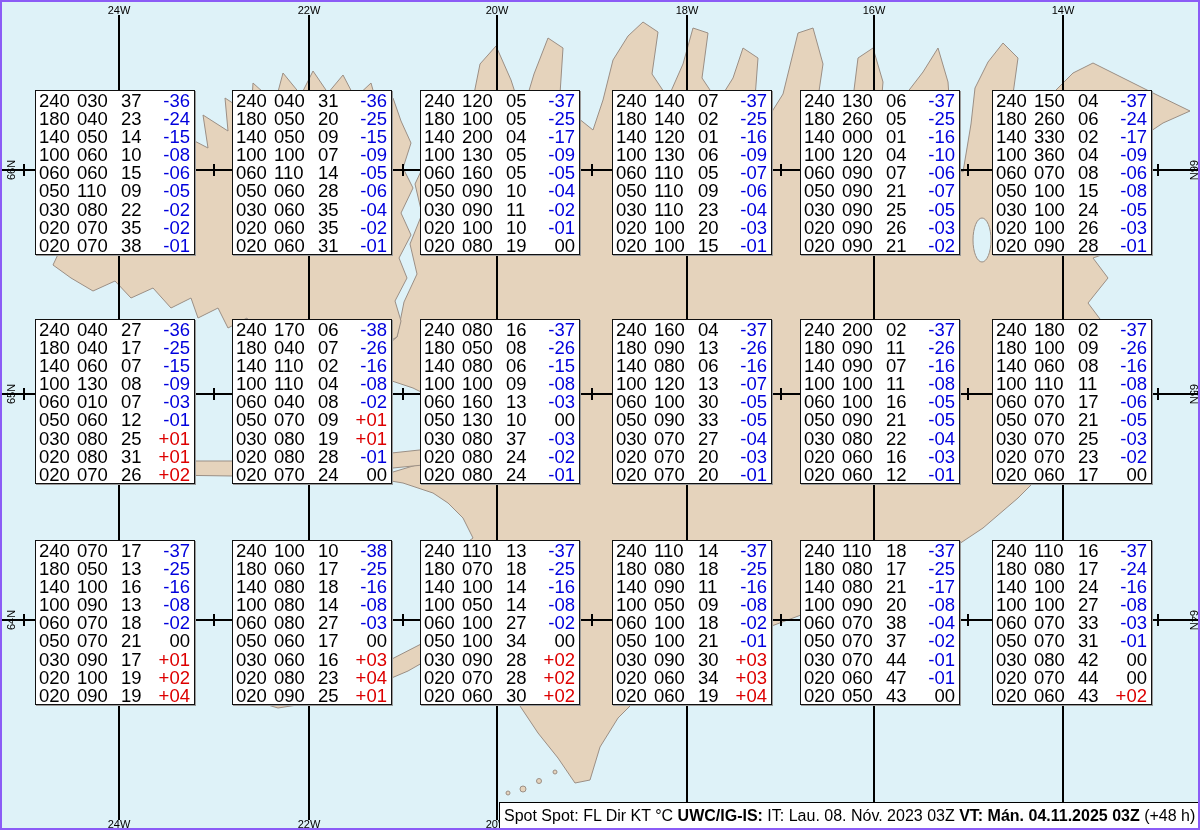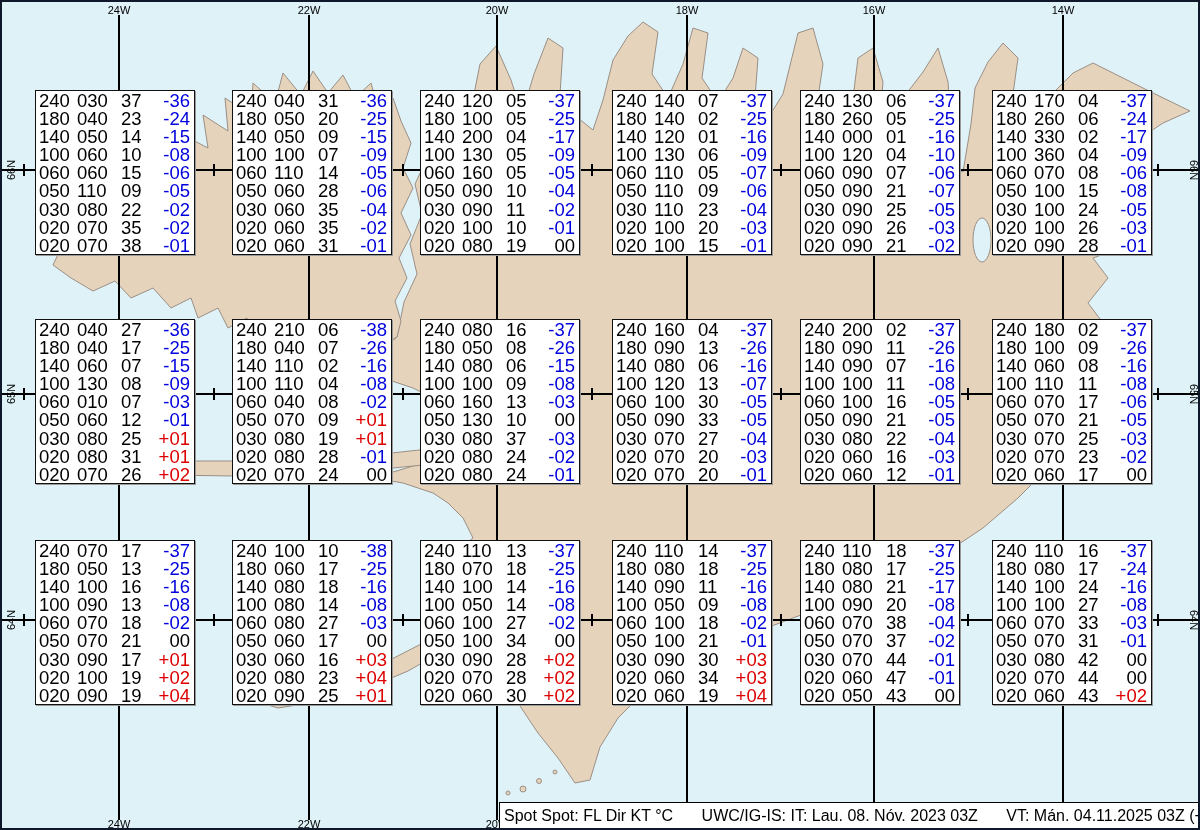--- a/index.html
+++ b/index.html
@@ -1,18 +1,18 @@
 <!DOCTYPE html>
 <html><head>
 <meta charset="utf-8">
 <style>
   html,body{margin:0;padding:0;}
   body{font-family:"Liberation Sans","DejaVu Sans",sans-serif;}
   #stage{position:relative;width:1200px;height:830px;background:#def2f8;overflow:hidden;
-         box-sizing:border-box;border:2px solid #0f172a;}
+         box-sizing:border-box;border:2px solid #8b5cf6;}
   #map-svg{position:absolute;left:0;top:0;width:1200px;height:830px;}
   #graticule-layer{position:absolute;left:0;top:0;width:1200px;height:830px;}
   .meridian{position:absolute;width:2px;background:#000;}
   .parallel{position:absolute;height:2px;left:0;width:1200px;background:#000;}
   .gtick{position:absolute;width:2px;height:12px;background:#000;}
   .lon-label{position:absolute;transform:translateX(-50%);font-size:11px;color:#000;line-height:12px;}
   .lat-label{position:absolute;font-size:11px;color:#000;line-height:11px;transform:translate(-50%,-50%) rotate(-90deg);}
   .lat-label.right{transform:translate(-50%,-50%) rotate(90deg);}
   .spotbox{position:absolute;width:160px;height:165px;background:#fff;border:1px solid #111;
            box-sizing:border-box;padding:1px 0 0 3px;box-shadow:1px 1px 0 #9a9a9a;}
@@ -20,21 +20,21 @@
   .c-fl{width:38px;}
   .c-dir{width:44px;}
   .c-kt{width:31px;}
   .c-tmp{flex:1;text-align:right;padding-right:4px;}
   .t-neg{color:#0000dd;}
   .t-pos{color:#dd0000;}
   .t-zero{color:#000;}
   #status-bar{position:absolute;left:497px;top:800px;right:0;bottom:0;background:#fff;
               border-top:1px solid #000;border-left:1px solid #000;display:flex;align-items:center;
               padding-left:4px;font-size:16px;color:#000;white-space:pre;z-index:30;}
-  #status-bar .b{font-weight:normal;margin-left:24px;}
+  #status-bar .b{font-weight:bold;}
   #frame{position:absolute;left:0;top:0;right:0;bottom:0;pointer-events:none;z-index:40;}
 </style>
 </head>
 <body>
 
 <div id="stage">
 
   <svg id="map-svg" viewBox="0 0 1200 830">
     <g fill="#e5d3bc" stroke="#9b8f85" stroke-width="1" stroke-linejoin="round">
       <path d="M395,335 L402,300 L415,272 L408,242 L420,212 L413,182 L427,152 L447,122 L470,102
@@ -170,21 +170,21 @@
         <div class="srow"><span class="c-fl">180</span><span class="c-dir">260</span><span class="c-kt">05</span><span class="c-tmp t-neg">-25</span></div>
         <div class="srow"><span class="c-fl">140</span><span class="c-dir">000</span><span class="c-kt">01</span><span class="c-tmp t-neg">-16</span></div>
         <div class="srow"><span class="c-fl">100</span><span class="c-dir">120</span><span class="c-kt">04</span><span class="c-tmp t-neg">-10</span></div>
         <div class="srow"><span class="c-fl">060</span><span class="c-dir">090</span><span class="c-kt">07</span><span class="c-tmp t-neg">-06</span></div>
         <div class="srow"><span class="c-fl">050</span><span class="c-dir">090</span><span class="c-kt">21</span><span class="c-tmp t-neg">-07</span></div>
         <div class="srow"><span class="c-fl">030</span><span class="c-dir">090</span><span class="c-kt">25</span><span class="c-tmp t-neg">-05</span></div>
         <div class="srow"><span class="c-fl">020</span><span class="c-dir">090</span><span class="c-kt">26</span><span class="c-tmp t-neg">-03</span></div>
         <div class="srow"><span class="c-fl">020</span><span class="c-dir">090</span><span class="c-kt">21</span><span class="c-tmp t-neg">-02</span></div>
       </div>
       <div class="spotbox" style="left: 990px; top: 88px;">
-        <div class="srow"><span class="c-fl">240</span><span class="c-dir">170</span><span class="c-kt">04</span><span class="c-tmp t-neg">-37</span></div>
+        <div class="srow"><span class="c-fl">240</span><span class="c-dir">150</span><span class="c-kt">04</span><span class="c-tmp t-neg">-37</span></div>
         <div class="srow"><span class="c-fl">180</span><span class="c-dir">260</span><span class="c-kt">06</span><span class="c-tmp t-neg">-24</span></div>
         <div class="srow"><span class="c-fl">140</span><span class="c-dir">330</span><span class="c-kt">02</span><span class="c-tmp t-neg">-17</span></div>
         <div class="srow"><span class="c-fl">100</span><span class="c-dir">360</span><span class="c-kt">04</span><span class="c-tmp t-neg">-09</span></div>
         <div class="srow"><span class="c-fl">060</span><span class="c-dir">070</span><span class="c-kt">08</span><span class="c-tmp t-neg">-06</span></div>
         <div class="srow"><span class="c-fl">050</span><span class="c-dir">100</span><span class="c-kt">15</span><span class="c-tmp t-neg">-08</span></div>
         <div class="srow"><span class="c-fl">030</span><span class="c-dir">100</span><span class="c-kt">24</span><span class="c-tmp t-neg">-05</span></div>
         <div class="srow"><span class="c-fl">020</span><span class="c-dir">100</span><span class="c-kt">26</span><span class="c-tmp t-neg">-03</span></div>
         <div class="srow"><span class="c-fl">020</span><span class="c-dir">090</span><span class="c-kt">28</span><span class="c-tmp t-neg">-01</span></div>
       </div>
       <div class="spotbox" style="left: 33px; top: 317px;">
@@ -192,21 +192,21 @@
         <div class="srow"><span class="c-fl">180</span><span class="c-dir">040</span><span class="c-kt">17</span><span class="c-tmp t-neg">-25</span></div>
         <div class="srow"><span class="c-fl">140</span><span class="c-dir">060</span><span class="c-kt">07</span><span class="c-tmp t-neg">-15</span></div>
         <div class="srow"><span class="c-fl">100</span><span class="c-dir">130</span><span class="c-kt">08</span><span class="c-tmp t-neg">-09</span></div>
         <div class="srow"><span class="c-fl">060</span><span class="c-dir">010</span><span class="c-kt">07</span><span class="c-tmp t-neg">-03</span></div>
         <div class="srow"><span class="c-fl">050</span><span class="c-dir">060</span><span class="c-kt">12</span><span class="c-tmp t-neg">-01</span></div>
         <div class="srow"><span class="c-fl">030</span><span class="c-dir">080</span><span class="c-kt">25</span><span class="c-tmp t-pos">+01</span></div>
         <div class="srow"><span class="c-fl">020</span><span class="c-dir">080</span><span class="c-kt">31</span><span class="c-tmp t-pos">+01</span></div>
         <div class="srow"><span class="c-fl">020</span><span class="c-dir">070</span><span class="c-kt">26</span><span class="c-tmp t-pos">+02</span></div>
       </div>
       <div class="spotbox" style="left: 230px; top: 317px;">
-        <div class="srow"><span class="c-fl">240</span><span class="c-dir">210</span><span class="c-kt">06</span><span class="c-tmp t-neg">-38</span></div>
+        <div class="srow"><span class="c-fl">240</span><span class="c-dir">170</span><span class="c-kt">06</span><span class="c-tmp t-neg">-38</span></div>
         <div class="srow"><span class="c-fl">180</span><span class="c-dir">040</span><span class="c-kt">07</span><span class="c-tmp t-neg">-26</span></div>
         <div class="srow"><span class="c-fl">140</span><span class="c-dir">110</span><span class="c-kt">02</span><span class="c-tmp t-neg">-16</span></div>
         <div class="srow"><span class="c-fl">100</span><span class="c-dir">110</span><span class="c-kt">04</span><span class="c-tmp t-neg">-08</span></div>
         <div class="srow"><span class="c-fl">060</span><span class="c-dir">040</span><span class="c-kt">08</span><span class="c-tmp t-neg">-02</span></div>
         <div class="srow"><span class="c-fl">050</span><span class="c-dir">070</span><span class="c-kt">09</span><span class="c-tmp t-pos">+01</span></div>
         <div class="srow"><span class="c-fl">030</span><span class="c-dir">080</span><span class="c-kt">19</span><span class="c-tmp t-pos">+01</span></div>
         <div class="srow"><span class="c-fl">020</span><span class="c-dir">080</span><span class="c-kt">28</span><span class="c-tmp t-neg">-01</span></div>
         <div class="srow"><span class="c-fl">020</span><span class="c-dir">070</span><span class="c-kt">24</span><span class="c-tmp t-zero">00</span></div>
       </div>
       <div class="spotbox" style="left: 418px; top: 317px;">

